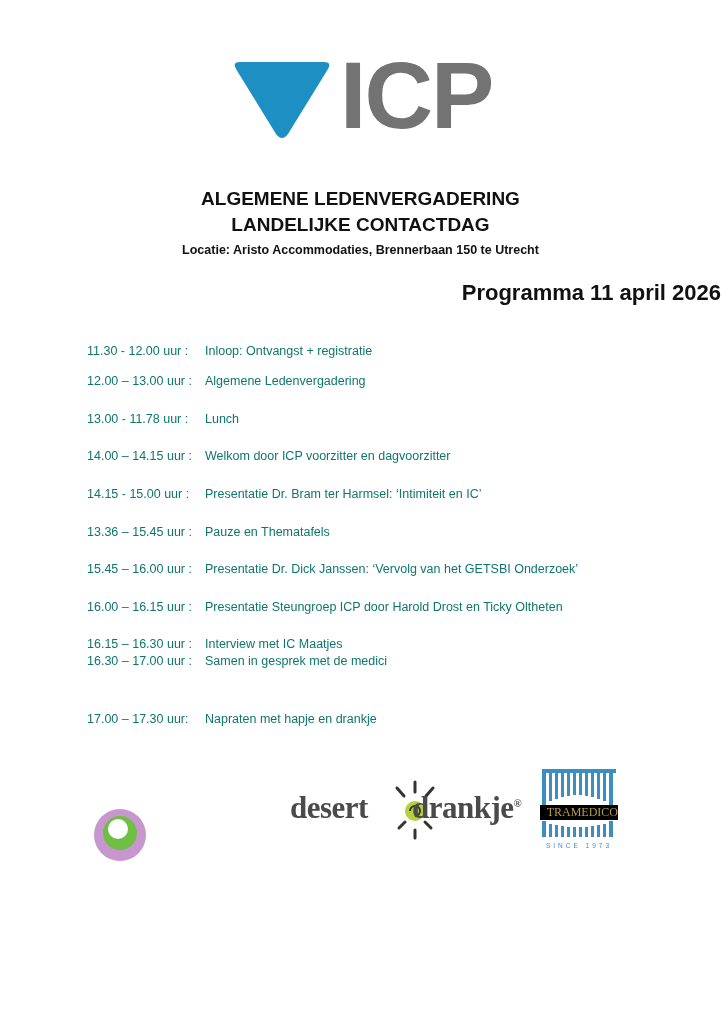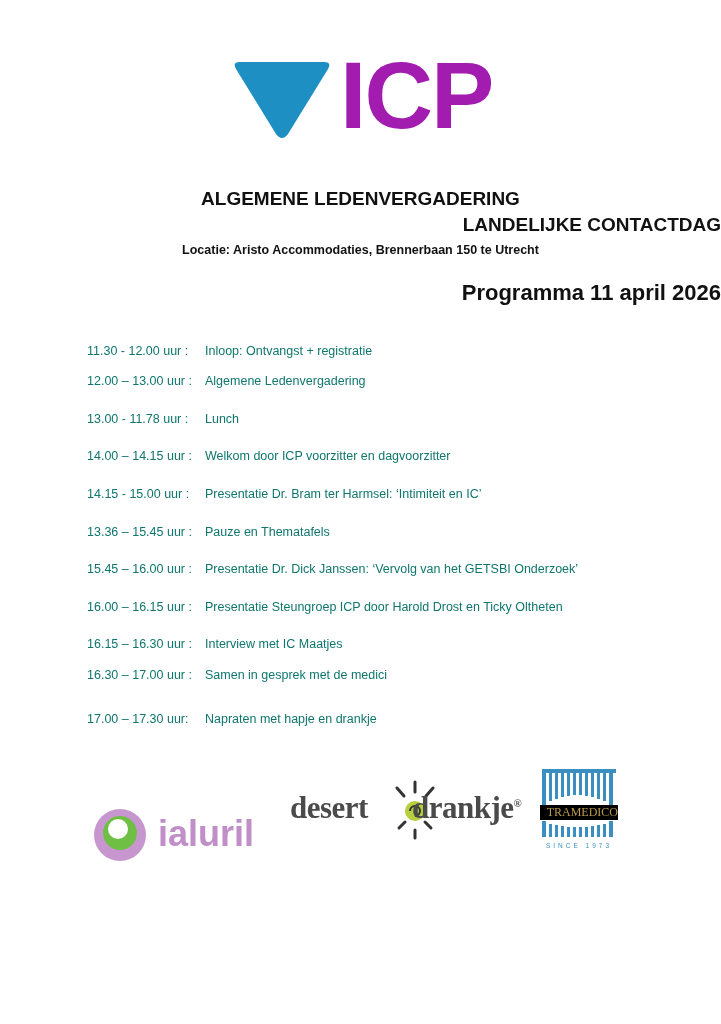--- a/index.html
+++ b/index.html
@@ -7,26 +7,26 @@
       width: 721px; height: 1024px; position: relative; overflow: hidden;
       font-family: "Liberation Sans", sans-serif; color: #111;
     }
     .abs { position: absolute; }
     
     #icp-logo { left: 232px; top: 60px; width: 285px; height: 80px; }
     #icp-triangle { position: absolute; left: 0; top: 0; }
     #icp-text {
       position: absolute; left: 108px; top: -12px;
       font-family: "Liberation Sans", sans-serif; font-weight: bold;
-      font-size: 95px; letter-spacing: -2px; color: #a21caf; line-height: 1;
+      font-size: 95px; letter-spacing: -2px; color: #737373; line-height: 1;
     }
     .center { left: 0; width: 721px; text-align: center; }
     .h1 { font-family: "Liberation Sans", sans-serif; font-weight: bold; font-size: 19px; line-height: 24px; color: #111; }
     #title1 { top: 187px; }
-    #title2 { top: 213px; text-align: right; }
+    #title2 { top: 213px; }
     #location { top: 243px; font-weight: bold; font-size: 12.5px; }
     #programma { top: 280px; font-weight: bold; font-size: 22px; text-align: right; }
 
     .row { position: absolute; left: 87px; font-size: 12.5px; color: #0f766e; white-space: nowrap; }
     .row .time { display: inline-block; width: 118px; }
     .row .desc { display: inline-block; }
 
     
     #ialuril { left: 93px; top: 807px; width: 170px; height: 55px; }
     #ialuril-text { position: absolute; left: 65px; top: 6px; font-weight: bold; font-size: 36px; color: #c08fc8; letter-spacing: 0px; }
@@ -73,35 +73,34 @@
   </div>
   <div class="row" style="top:562px">
     <span class="time">15.45 – 16.00 uur :</span><span class="desc">Presentatie Dr. Dick Janssen: ‘Vervolg van het GETSBI Onderzoek’</span>
   </div>
   <div class="row" style="top:600px">
     <span class="time">16.00 – 16.15 uur :</span><span class="desc">Presentatie Steungroep ICP door Harold Drost en Ticky Oltheten</span>
   </div>
   <div class="row" style="top:637px">
     <span class="time">16.15 – 16.30 uur :</span><span class="desc">Interview met IC Maatjes</span>
   </div>
-  <div class="row" style="top:668px">
+  <div class="row" style="top:654px">
     <span class="time">16.30 – 17.00 uur :</span><span class="desc">Samen in gesprek met de medici</span>
   </div>
   <div class="row" style="top:712px">
     <span class="time">17.00 – 17.30 uur:</span><span class="desc">Napraten met hapje en drankje</span>
   </div>
 </div>
 
 <div id="ialuril" class="abs">
   <svg width="56" height="56" viewBox="0 0 56 56" style="position:absolute;left:0;top:0">
     <circle cx="27" cy="28" r="26" fill="#c896cf"></circle>
     <circle cx="27" cy="26" r="17" fill="#6fbf45"></circle>
     <circle cx="25" cy="22" r="10" fill="#ffffff"></circle>
   </svg>
-  <span id="ialuril-text">ialuril</span>
 </div>
 
 <div id="desert" class="abs">
   <svg width="60" height="60" viewBox="0 0 60 60" style="position:absolute;left:115px;top:0">
     <g stroke="#333" stroke-width="3" stroke-linecap="round">
       <line x1="30" y1="2" x2="30" y2="12"></line>
       <line x1="12" y1="8" x2="19" y2="16"></line>
       <line x1="48" y1="8" x2="41" y2="16"></line>
       <line x1="14" y1="48" x2="20" y2="42"></line>
       <line x1="46" y1="48" x2="40" y2="42"></line>

